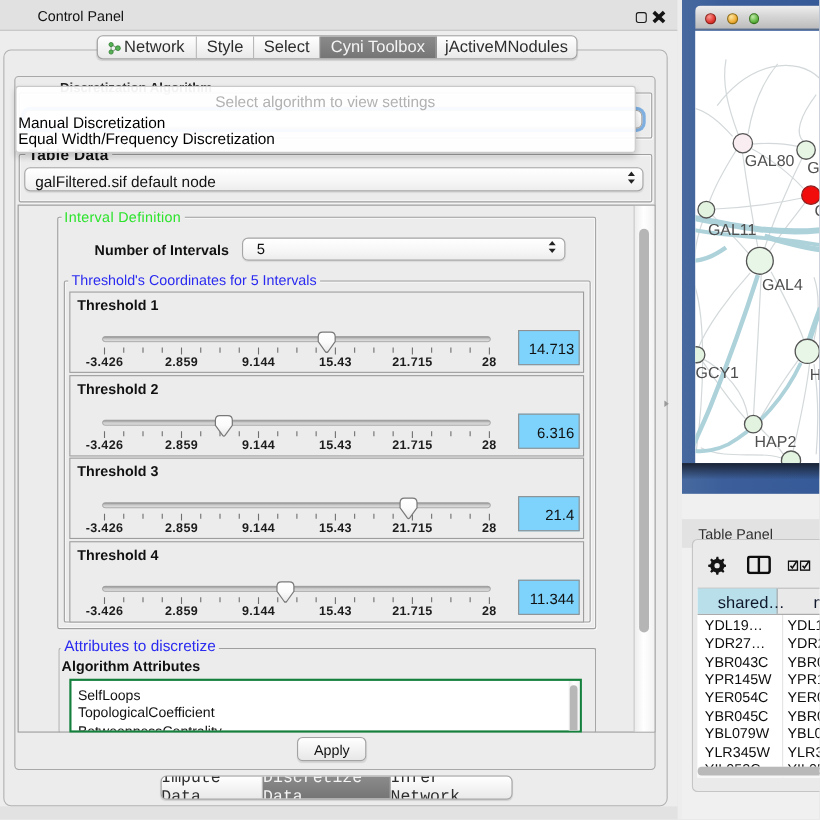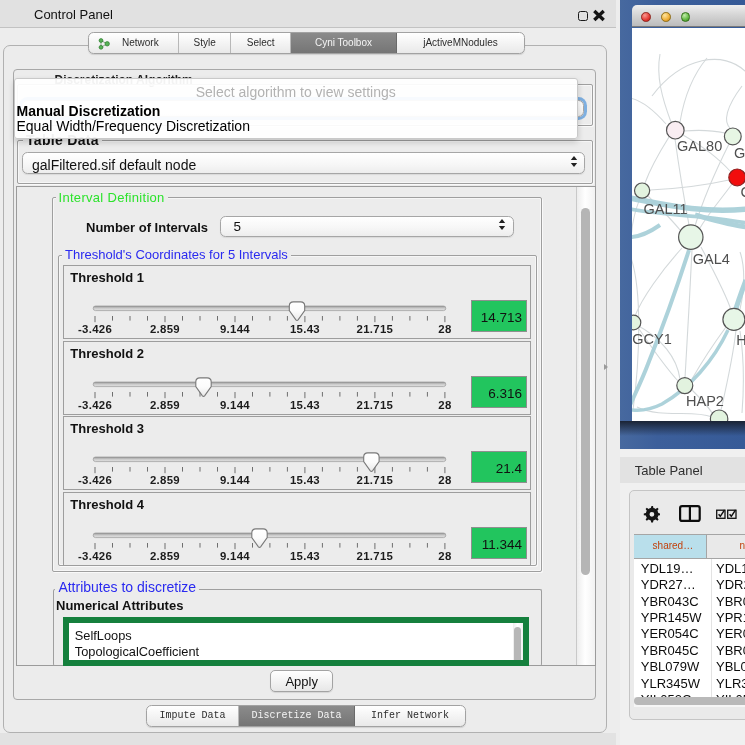--- a/index.html
+++ b/index.html
@@ -6,61 +6,61 @@
 body { font-family:"Liberation Sans", sans-serif; background:#e2e2e2; position:relative; font-size:13px; color:#111; }
 .abs { position:absolute;text-align:right; }
 
 #cp { position:absolute; left:0; top:0; width:616px; height:733px; background:#ededed; }
 #cptitle { position:absolute; left:0; top:0; width:616px; height:28px; background:#e1e1e1; border-bottom:1px solid #c2c2c2; }
 #cptitle span { position:absolute; left:7px; top:7px; font-size:13px; color:#111;margin-left:27px; }
 #floatbox { position:absolute; left:578px; top:10.5px; width:10px; height:10px; border:1.5px solid #1a1a1a; border-radius:2.5px; background:transparent; }
 #outerpanel { position:absolute; left:2.5px; top:45px; width:604.5px; height:688px; border:1px solid #b1b1b1; border-radius:7px; background:#ececec; }
 
 .seg { position:absolute; border:1px solid #a2a2a2; border-radius:5.5px; background:linear-gradient(#ffffff,#f4f4f4 50%,#e9e9e9); box-shadow:0 1px 1px rgba(0,0,0,0.12); display:flex; overflow:hidden; }
-.seg .it { height:100%; display:flex; align-items:center; justify-content:center; color:#2d2d2d; border-right:1px solid #b8b8b8; position:relative; font-size:10px; }
+.seg .it { height:100%; display:flex; align-items:center; justify-content:center; color:#2d2d2d; border-right:1px solid #b8b8b8; position:relative; font-size:15px; }
 .seg .it:last-child { border-right:none; }
 .seg .sel { background:linear-gradient(#8b8b8b,#757575); color:#f5f5f5; border-right-color:#6a6a6a; }
 #toptabs { left:87.7px; top:32px; width:437.3px; height:21.5px; }
 #bottabs { left:145.6px; top:705.3px; width:320.4px; height:21.3px;font-family:Liberation Mono, monospace; }
 
 #innerpanel { position:absolute; left:12.7px; top:68.9px; width:583.8px; height:631.1px; border:1px solid #a8a8a8; border-radius:4px; background:#ececec; }
 .etched { position:absolute; border:1px solid #9f9f9f; border-radius:2px; box-shadow:inset 0 0 0 1px rgba(255,255,255,0.55), 1px 1px 0 rgba(255,255,255,0.7); }
 .gtitle { position:absolute; background:#ececec; padding:0 3px; font-size:13px; line-height:13px; }
 
 .combo { position:absolute; border:1px solid #a6a6a6; border-radius:5.5px; background:linear-gradient(#ffffff,#f7f7f7 55%,#ededed); box-shadow:0 1px 1px rgba(0,0,0,0.08); }
 .combo .ar { position:absolute; top:50%; transform:translateY(-50%); }
 
 .tpanel { position:absolute; left:62.8px; width:468.7px; height:74px; border:1px solid #9d9d9d; background:#ececec; }
 .tlabel { position:absolute; left:6.5px; top:3.5px; font-weight:bold; font-size:13px; }
 .sl { position:absolute; left:0; top:0; }
-.vbox { position:absolute; left:407.7px; top:34px; width:55.5px; height:32px; border:1px solid #8f8f8f; background:#22c55e; font-size:13.5px; text-align:right; padding:8.5px 4px 0 0; }
+.vbox { position:absolute; left:407.7px; top:34px; width:55.5px; height:32px; border:1px solid #8f8f8f; background:#7dd3fc; font-size:13.5px; text-align:right; padding:8.5px 4px 0 0; }
 
 #popup { position:absolute; left:14px; top:77.5px; width:563.5px; height:61px; background:rgba(255,255,255,0.94); border:1px solid #c9c9c9; border-radius:3px; box-shadow:0 3px 6px rgba(0,0,0,0.18); }
 
-#numlist { position:absolute; left:62.8px; top:617.3px; width:466.7px; height:48.5px; background:#fff; border:6px solid #15803d; overflow:hidden;padding-left:48px; }
+#numlist { position:absolute; left:62.8px; top:617.3px; width:466.7px; height:48.5px; background:#fff; border:2px solid #15803d; overflow:hidden;padding-left:48px; }
 #numlist .li { position:absolute; left:6px; font-size:12.8px; }
 
 .btn { position:absolute; border:1px solid #a3a3a3; border-radius:5px; background:linear-gradient(#ffffff,#f2f2f2 55%,#e7e7e7); box-shadow:0 1px 1px rgba(0,0,0,0.10); text-align:center; font-size:13px; color:#111; }
 
 .vtrack { position:absolute; background:linear-gradient(90deg,#ededed,#ffffff 45%,#f2f2f2); }
 .vthumb { position:absolute; background:#b5b5b5; border-radius:4.5px; }
 
 #netwin { position:absolute; left:619.5px; top:0; width:125.5px; height:449px; background:linear-gradient(90deg,#47699f,#3c5f9b 30%,#365a97); }
 #nettitle { position:absolute; left:12px; top:5px; width:113.5px; height:22.3px; border-top-left-radius:5px; background:linear-gradient(#efefef,#d6d6d6 45%,#bcbcbc); border-bottom:1px solid #7a7a7a; }
 .light { position:absolute; top:7px; width:9.6px; height:9.6px; border-radius:50%; }
 #canvas { position:absolute; left:12px; top:28.3px; width:113.5px; height:392.7px; background:#fff; overflow:hidden; }
 #darkband { position:absolute; left:0; top:421px; width:125.5px; height:15px; background:linear-gradient(#1a2334,rgba(40,60,100,0)); }
 #tablearea { position:absolute; left:619.5px; top:449px; width:125.5px; height:296px; background:#f0f0f0; }
-#tpbar { position:absolute; left:0; top:8px; width:125.5px; height:26.1px; background:#e2e2e2; }
+#tpbar { position:absolute; left:0; top:23px; width:125.5px; height:26.1px; background:#e2e2e2; }
 #tpbar span { position:absolute; left:15.2px; top:6px; font-size:13px; color:#2e2e2e; }
 #card { position:absolute; left:628.7px; top:490.4px; width:124px; height:229.9px; background:#eaeaea; border:1px solid #c5c5c5; border-radius:5px; }
 #ttable { position:absolute; left:633.6px; top:533.9px; width:112px; height:173.3px; background:#fff; overflow:hidden; }
 #thead { position:absolute; left:0; top:0; width:112px; height:25.4px; border-top:1px solid #a5a5a5; border-bottom:1px solid #a5a5a5; background:#e9e9e9; }
 #thblue { position:absolute; left:0; top:0; width:73.9px; height:23.4px; background:#b9dfeb; border-right:1px solid #a5a5a5; }
-#thead span { position:absolute; top:5px; font-size:10px; color:#c2410c; }
+#thead span { position:absolute; top:5px; font-size:15px; color:#0f172a; }
 .trow { position:absolute; left:0; width:112px; height:16.4px; font-size:13px; color:#0d0d0d; }
 .trow .c1 { position:absolute; left:7.2px; top:0.5px; }
 .trow .c2 { position:absolute; left:82.4px; top:0.5px; }
 #hthumb { position:absolute; left:0.9px; top:163.2px; width:112px; height:7.8px; background:#b9b9b9; border-radius:4px 0 0 4px; }
 </style></head>
 <body>
 
 <div id="cp">
   <div id="outerpanel"></div>
   <div id="cptitle">
@@ -317,41 +317,41 @@
           <text x="380.9" y="66.5" text-anchor="middle">28</text>
         </g>
 <path d="M187.8,44.6 L187.8,40.0 Q187.8,35.9 191.9,35.9 L199.1,35.9 Q203.2,35.9 203.2,40.0 L203.2,44.6 L196.6,53.8 Q195.5,55.0 194.4,53.8 Z" fill="url(#thg)" stroke="#787878" stroke-width="1.1"></path>
 </svg>
 <div class="vbox">11.344</div>
 </div>
 
   
   <div class="etched" style="left:52.7px; top:588.5px; width:489.3px; height:77px; border-bottom:none; box-shadow:none;"></div>
   <div class="gtitle" style="left:55.4px; top:581.2px; color:#2a2af0; font-size:14px;">Attributes to discretize</div>
-  <div class="abs" style="left:56px; top:597.7px; font-weight:bold;">Numerical Attributes</div>
+  <div class="abs" style="left:56px; top:597.7px; font-weight:bold;">Algorithm Attributes</div>
   <div id="numlist">
     <div class="li" style="top:5.2px;">SelfLoops</div>
     <div class="li" style="top:21.2px;">TopologicalCoefficient</div>
     <div class="li" style="top:37.3px;">BetweennessCentrality</div>
     <div class="vtrack" style="right:0; top:0; width:10px; height:48.5px;"></div>
     <div class="vthumb" style="right:2px; top:4.2px; width:7px; height:44.3px; background:#b7b7b7;"></div>
   </div>
 
   <div class="btn" style="left:270.4px; top:669.5px; width:62.6px; height:22.5px; line-height:21px;">Apply</div>
 
   <div id="bottabs" class="seg">
     <div class="it" style="width:93.2px">Impute Data</div>
     <div class="it sel" style="width:116.5px">Discretize Data</div>
     <div class="it" style="width:110.7px">Infer Network</div>
   </div>
 
   
   <div id="popup">
     <span style="position:absolute; left:0; top:5px; width:100%; text-align:center; font-size:14px; color:#b2b2b2;">Select algorithm to view settings</span>
-    <span style="position:absolute; left:1.5px; top:24.5px; font-size:14px; font-weight:bold; color:#000;">Manual Discretization</span>
+    <span style="position:absolute; left:1.5px; top:24.5px; font-size:14px; font-weight:normal; color:#000;">Manual Discretization</span>
     <span style="position:absolute; left:1.5px; top:39.5px; font-size:14px; color:#000;">Equal Width/Frequency Discretization</span>
   </div>
 </div>
 
 <div style="position:absolute; left:616px; top:0; width:3.5px; height:745px; background:#ededed;"></div>
 <div style="position:absolute; left:604px; top:364px; width:0; height:0; border-left:4px solid #9a9a9a; border-top:3.5px solid transparent; border-bottom:3.5px solid transparent;"></div>
 
 <div id="netwin">
   <div id="nettitle">
     <div class="light" style="left:9.7px; background:radial-gradient(circle at 35% 30%, #f99990, #e33934 60%, #ad1a14); border:0.5px solid #8f2019;"></div>

